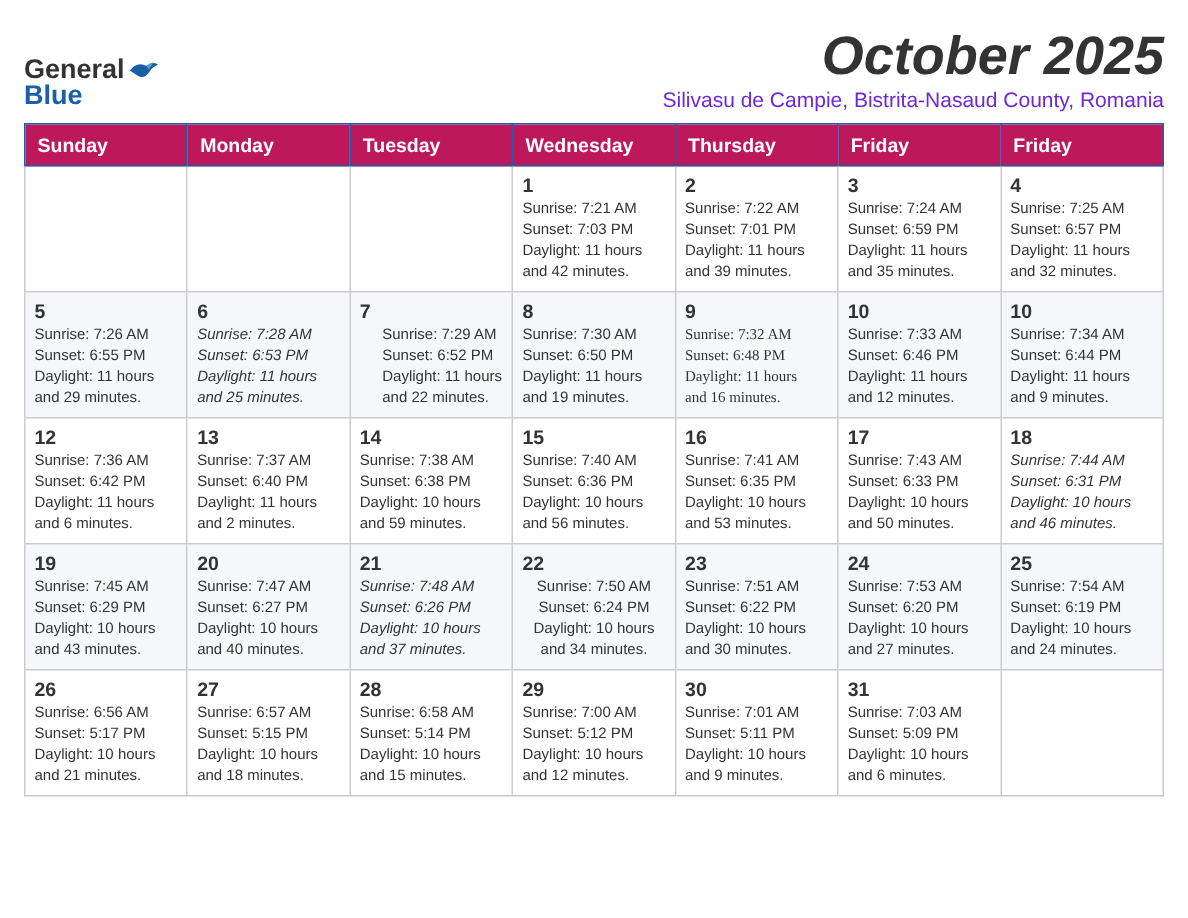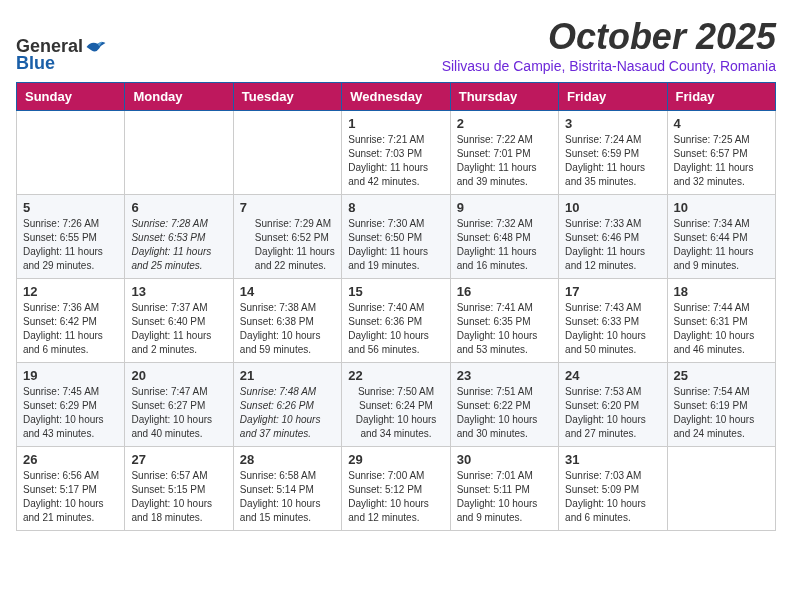--- a/index.html
+++ b/index.html
@@ -175,21 +175,21 @@
         </td>
         <td>
           <span class="day-num">8</span>
           <div class="day-info" style="white-space: pre-line;">Sunrise: 7:30 AM
 Sunset: 6:50 PM
 Daylight: 11 hours
 and 19 minutes.</div>
         </td>
         <td>
           <span class="day-num">9</span>
-          <div class="day-info" style="white-space: pre-line;">Sunrise: 7:32 AM
+          <div class="day-info" style="white-space: pre-line; font-family: Liberation Serif, serif;">Sunrise: 7:32 AM
 Sunset: 6:48 PM
 Daylight: 11 hours
 and 16 minutes.</div>
         </td>
         <td>
           <span class="day-num">10</span>
           <div class="day-info" style="white-space: pre-line;">Sunrise: 7:33 AM
 Sunset: 6:46 PM
 Daylight: 11 hours
 and 12 minutes.</div>
@@ -240,21 +240,21 @@
         </td>
         <td>
           <span class="day-num">17</span>
           <div class="day-info" style="white-space: pre-line;">Sunrise: 7:43 AM
 Sunset: 6:33 PM
 Daylight: 10 hours
 and 50 minutes.</div>
         </td>
         <td>
           <span class="day-num">18</span>
-          <div class="day-info" style="white-space: pre-line;">Sunrise: 7:44 AM
+          <div class="day-info" style="white-space: pre-line; font-style: italic;">Sunrise: 7:44 AM
 Sunset: 6:31 PM
 Daylight: 10 hours
 and 46 minutes.</div>
         </td>
       </tr>
       <tr>
         <td>
           <span class="day-num">19</span>
           <div class="day-info" style="white-space: pre-line;">Sunrise: 7:45 AM
 Sunset: 6:29 PM

